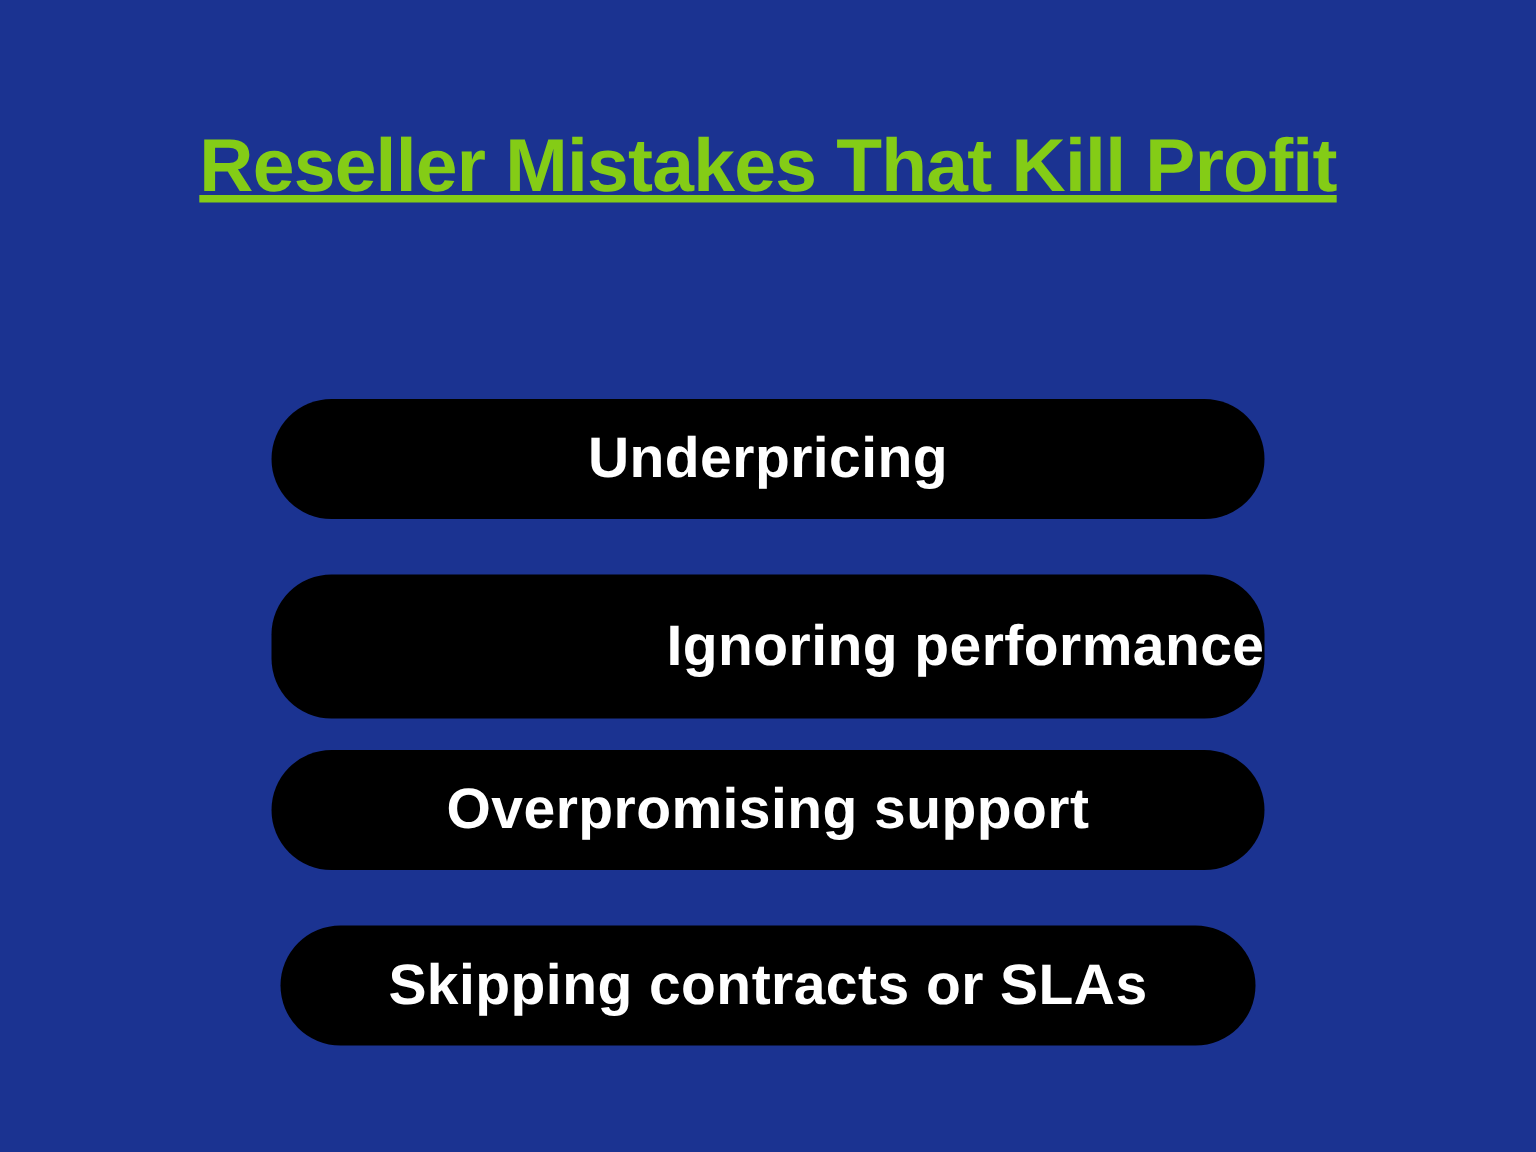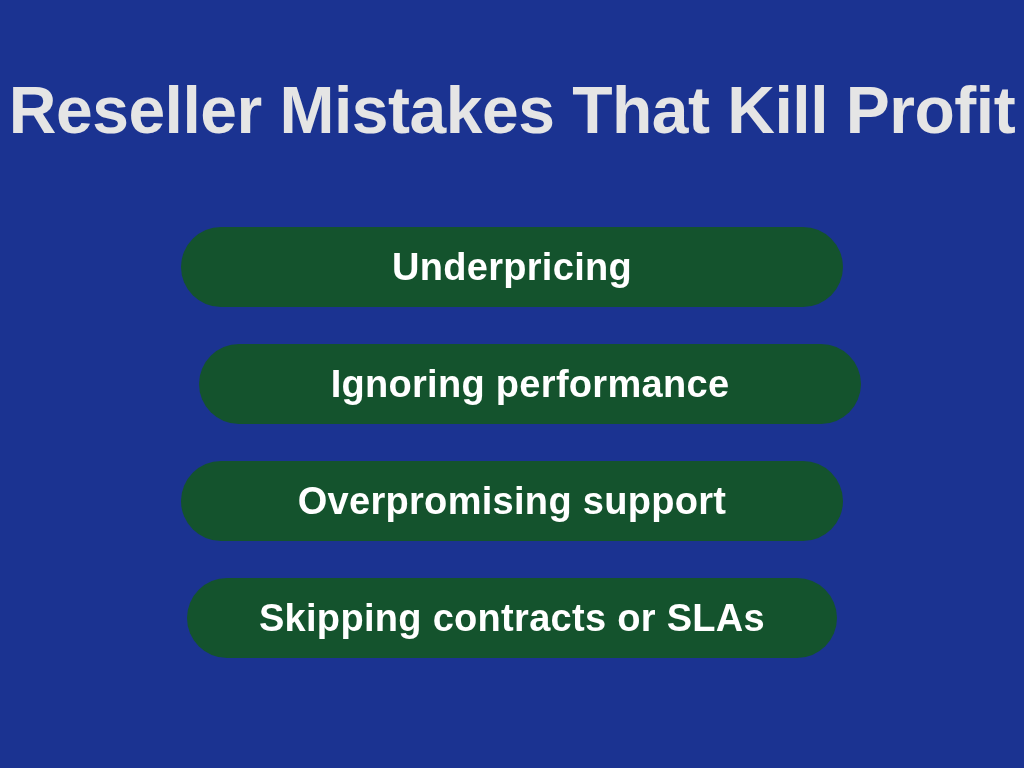--- a/index.html
+++ b/index.html
@@ -7,40 +7,42 @@
       width: 1024px; height: 768px;
       background: #1b3391;
       position: relative;
       overflow: hidden;
       font-family: "Liberation Sans", "DejaVu Sans", sans-serif;
     }
     .title {
       position: absolute;
       left: 0; right: 0; top: 82px;
       text-align: center;
-      color: #e5e5e5;
+      color: #84cc16;
       font-weight: 700;
-      font-size: 66px;
+      font-size: 50px;
       letter-spacing: -0.5px;
       line-height: 56px;
+      text-decoration: underline;
     }
     .pill {
       position: absolute;
-      background: #14532d;
+      background: #000000;
       border-radius: 40px;
       color: #ffffff;
       font-weight: 700;
       font-size: 38px;
       display: flex;
       align-items: center;
       justify-content: center;
       letter-spacing: 0.3px;
+      margin-top: 39px;
     }
     .p1 { left: 181px; top: 227px; width: 662px; height: 80px; }
-    .p2 { left: 199px; top: 344px; width: 662px; height: 80px; }
+    .p2 { left: 181px; top: 344px; width: 662px; height: 96px; justify-content: flex-end; }
     .p3 { left: 181px; top: 461px; width: 662px; height: 80px; }
     .p4 { left: 187px; top: 578px; width: 650px; height: 80px; text-align: right; }
   </style>
 </head>
 <body>
 
 <div class="title">Reseller Mistakes That Kill Profit</div>
 
 <div class="pill p1">
   <span>Underpricing</span>

